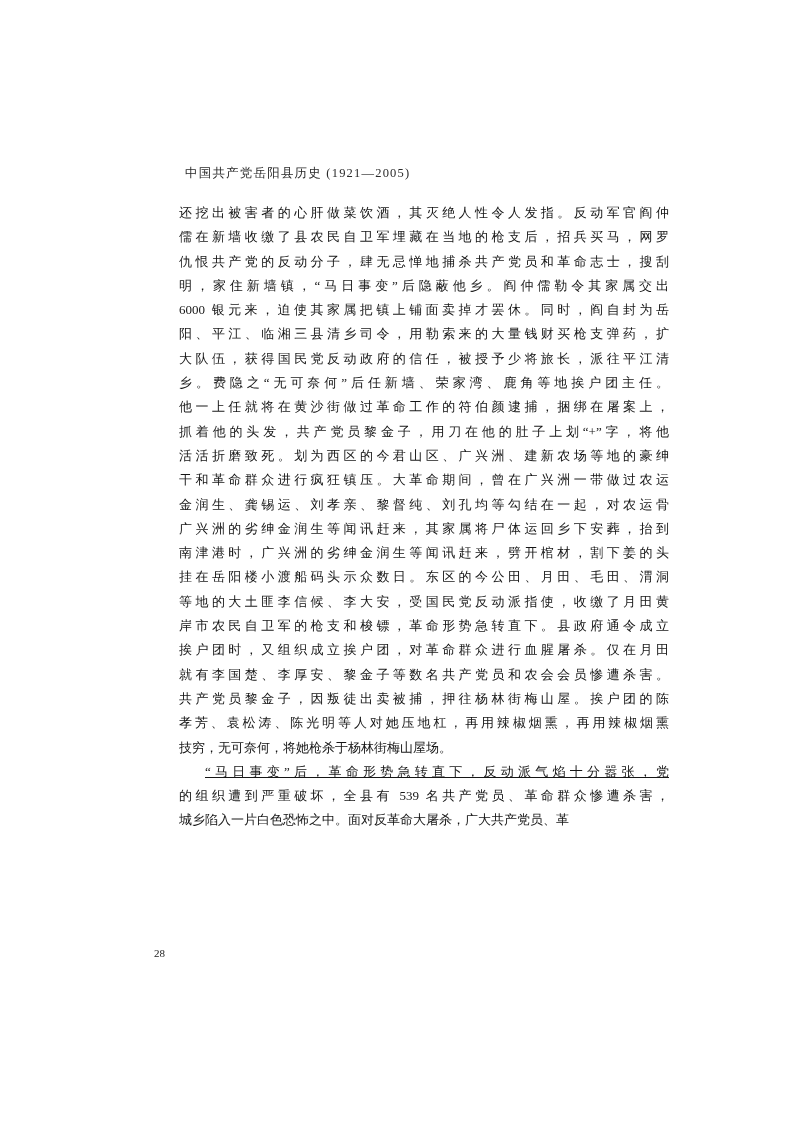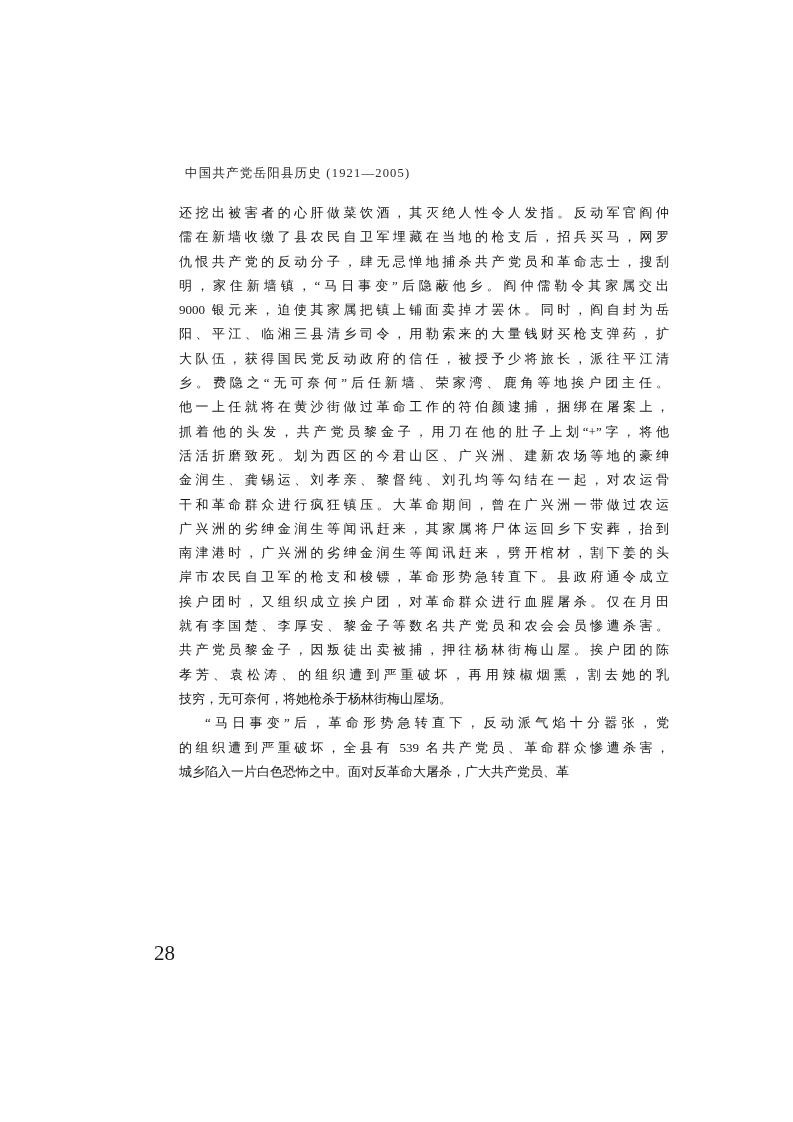--- a/index.html
+++ b/index.html
@@ -47,60 +47,63 @@
     width: 100%;
   }
   
   .paragraph .text-line:last-child {
     text-align-last: left;
     white-space: normal;
   }
   
   .paragraph.indent-first .text-line:first-child {
     text-indent: 2em;
+    text-decoration: underline;
   }
 
   .page-number {
     position: absolute;
     left: 154px;
     top: 942px;
-    font-size: 21px;
+    font-size: 11px;
     line-height: 22px;
     color: #1a1a1a;
   }
 </style>
 </head>
 <body>
 
 <div class="page">
 
   <div class="running-header">中国共产党岳阳县历史 (1921—2005)</div>
 
   <div class="body-text">
     <div class="paragraph">
         <div class="text-line">还挖出被害者的心肝做菜饮酒，其灭绝人性令人发指。反动军官阎仲</div>
         <div class="text-line">儒在新墙收缴了县农民自卫军埋藏在当地的枪支后，招兵买马，网罗</div>
         <div class="text-line">仇恨共产党的反动分子，肆无忌惮地捕杀共产党员和革命志士，搜刮</div>
         <div class="text-line">明，家住新墙镇，“马日事变”后隐蔽他乡。阎仲儒勒令其家属交出</div>
-        <div class="text-line">9000 银元来，迫使其家属把镇上铺面卖掉才罢休。同时，阎自封为岳</div>
+        <div class="text-line">6000 银元来，迫使其家属把镇上铺面卖掉才罢休。同时，阎自封为岳</div>
         <div class="text-line">阳、平江、临湘三县清乡司令，用勒索来的大量钱财买枪支弹药，扩</div>
         <div class="text-line">大队伍，获得国民党反动政府的信任，被授予少将旅长，派往平江清</div>
         <div class="text-line">乡。费隐之“无可奈何”后任新墙、荣家湾、鹿角等地挨户团主任。</div>
         <div class="text-line">他一上任就将在黄沙街做过革命工作的符伯颜逮捕，捆绑在屠案上，</div>
         <div class="text-line">抓着他的头发，共产党员黎金子，用刀在他的肚子上划“+”字，将他</div>
         <div class="text-line">活活折磨致死。划为西区的今君山区、广兴洲、建新农场等地的豪绅</div>
+        <div class="text-line">干和革命群众进行疯狂镇压。大革命期间，曾在广兴洲一带做过农运</div>
         <div class="text-line">金润生、龚锡运、刘孝亲、黎督纯、刘孔均等勾结在一起，对农运骨</div>
-        <div class="text-line">干和革命群众进行疯狂镇压。大革命期间，曾在广兴洲一带做过农运</div>
         <div class="text-line">广兴洲的劣绅金润生等闻讯赶来，其家属将尸体运回乡下安葬，抬到</div>
         <div class="text-line">南津港时，广兴洲的劣绅金润生等闻讯赶来，劈开棺材，割下姜的头</div>
+        <div class="text-line">挂在岳阳楼小渡船码头示众数日。东区的今公田、月田、毛田、渭洞</div>
+        <div class="text-line">等地的大土匪李信候、李大安，受国民党反动派指使，收缴了月田黄</div>
         <div class="text-line">岸市农民自卫军的枪支和梭镖，革命形势急转直下。县政府通令成立</div>
         <div class="text-line">挨户团时，又组织成立挨户团，对革命群众进行血腥屠杀。仅在月田</div>
         <div class="text-line">就有李国楚、李厚安、黎金子等数名共产党员和农会会员惨遭杀害。</div>
         <div class="text-line">共产党员黎金子，因叛徒出卖被捕，押往杨林街梅山屋。挨户团的陈</div>
-        <div class="text-line">孝芳、袁松涛、的组织遭到严重破坏，再用辣椒烟熏，割去她的乳</div>
+        <div class="text-line">孝芳、袁松涛、陈光明等人对她压地杠，再用辣椒烟熏，再用辣椒烟熏</div>
         <div class="text-line">技穷，无可奈何，将她枪杀于杨林街梅山屋场。</div>
       </div>
     <div class="paragraph indent-first">
         <div class="text-line">“马日事变”后，革命形势急转直下，反动派气焰十分嚣张，党</div>
         <div class="text-line">的组织遭到严重破坏，全县有 539 名共产党员、革命群众惨遭杀害，</div>
         <div class="text-line">城乡陷入一片白色恐怖之中。面对反革命大屠杀，广大共产党员、革</div>
       </div>
   </div>
 
   <div class="page-number">28</div>

